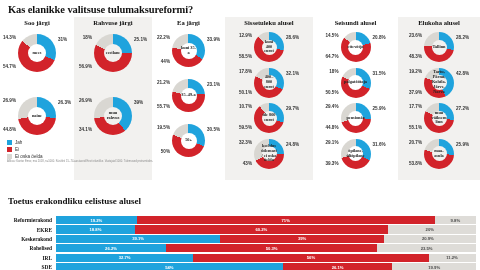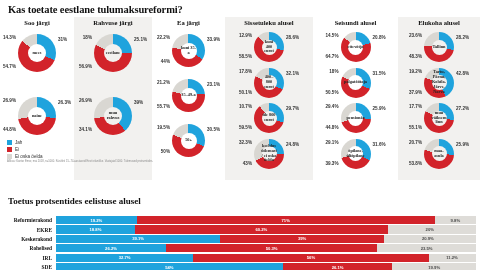--- a/index.html
+++ b/index.html
@@ -70,21 +70,21 @@
   .seg-yes{background:#1fa3dd;}
   .seg-no{background:#d2232a;}
   .seg-dk{background:#dedcd8;}
   .seg-val{font-size:4.2px;font-weight:bold;color:#fff;}
   .seg-dk .seg-val{color:#4a4a4a;}
 </style>
 </head>
 <body>
 <div id="page">
 
-  <div class="main-title">Kas toetate eestlane tulumaksureformi?</div>
+  <div class="main-title">Kas elanikke valitsuse tulumaksureformi?</div>
 
   <div class="cols">
       <div class="col" style="width: 74px;">
         <div class="col-title">Soo järgi</div>
         <div class="donuts" style="position: relative; height: 150px;">
           <div class="donut-wrap" style="position: absolute; top: 8px; left: 0px; width: 100%; height: 38px;">
             <div class="donut" style="width: 38px; height: 38px; background: conic-gradient(rgb(31, 163, 221) 0deg, rgb(31, 163, 221) 111.6deg, rgb(210, 35, 42) 111.6deg, rgb(210, 35, 42) 308.52deg, rgb(217, 215, 210) 308.52deg, rgb(217, 215, 210) 360deg);">
               <div class="hole" style="left: 10px; top: 10px; width: 18px; height: 18px;">
                 <div class="hole-label">mees</div>
               </div>
@@ -312,21 +312,21 @@
         <span class="legend-txt">Ei</span>
       </div>
       <div class="legend-row">
         <span class="swatch" style="background: rgb(217, 215, 210);"></span>
         <span class="legend-txt">Ei oska öelda</span>
       </div>
     </div>
 
   <div class="source">Allikas: Kantar Emor, mai 2018, n=1000. Küsitleti 15–74-aastaseid Eesti elanikke. Vastajaid 1000. Tulemused protsentides.</div>
 
-  <div class="bars-title">Toetus protsentides eelistuse alusel</div>
+  <div class="bars-title">Toetus erakondliku eelistuse alusel</div>
   <div class="bars">
       <div class="bar-row">
         <div class="bar-label">Reformierakond</div>
         <div class="bar-track">
           <div class="seg seg-yes" style="width: 19.2%;">
             <span class="seg-val">19.2%</span>
           </div>
           <div class="seg seg-no" style="width: 71%;">
             <span class="seg-val">71%</span>
           </div>

